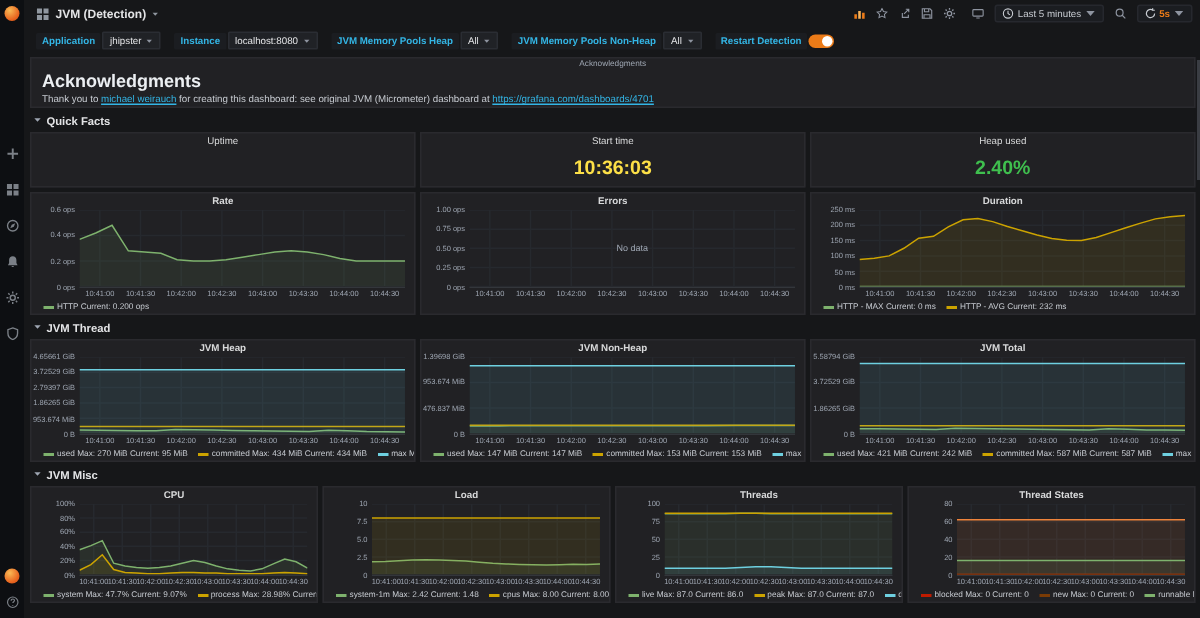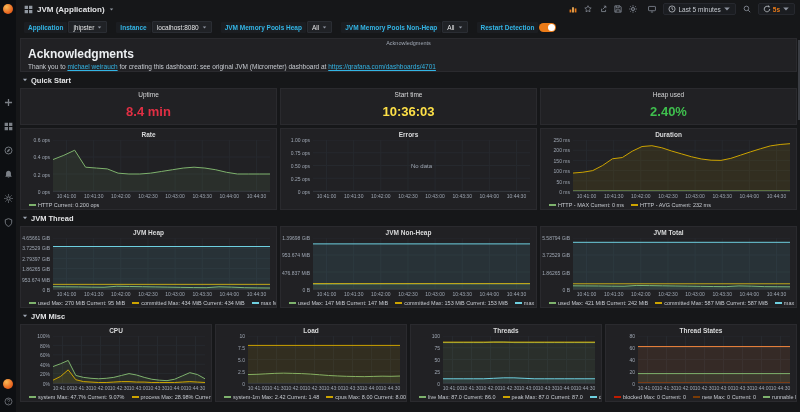--- a/index.html
+++ b/index.html
@@ -170,21 +170,21 @@
   <svg class="ic side-ic" style="top:397px">
       <use href="#i-question"></use>
     </svg>
 </div>
 
 <div class="navbar">
   <div class="nav-title">
     <svg class="ic" width="9" height="9">
         <use href="#i-grid"></use>
       </svg>
-    <span>JVM (Application)</span>
+    <span>JVM (Detection)</span>
     <svg class="ic caret">
         <use href="#i-caret"></use>
       </svg>
   </div>
   <div class="nav-right">
     <svg class="ic" width="10" height="10">
         <use href="#i-addpanel"></use>
       </svg>
     <svg class="ic">
         <use href="#i-star"></use>
@@ -275,27 +275,26 @@
   <div class="panel ack">
     <div class="p-title">Acknowledgments</div>
     <h1>Acknowledgments</h1>
     <p><span>Thank you to </span><a href="#">michael weirauch</a><span> for creating this dashboard: see original JVM (Micrometer) dashboard at </span><a href="#">https://grafana.com/dashboards/4701</a></p>
   </div>
 
   <div class="row-header">
     <svg class="ic">
         <use href="#i-caret"></use>
       </svg>
-    <span>Quick Start</span>
+    <span>Quick Facts</span>
   </div>
 
   <div class="row-stats">
     <div class="panel ss">
       <div class="ss-title">Uptime</div>
-      <div class="ss-value" style="color: rgb(224, 47, 68);">8.4 min</div>
     </div>
     <div class="panel ss">
       <div class="ss-title">Start time</div>
       <div class="ss-value" style="color: #fde047;">10:36:03</div>
     </div>
     <div class="panel ss">
       <div class="ss-title">Heap used</div>
       <div class="ss-value" style="color: rgb(63, 191, 78);">2.40%</div>
     </div>
   </div>

